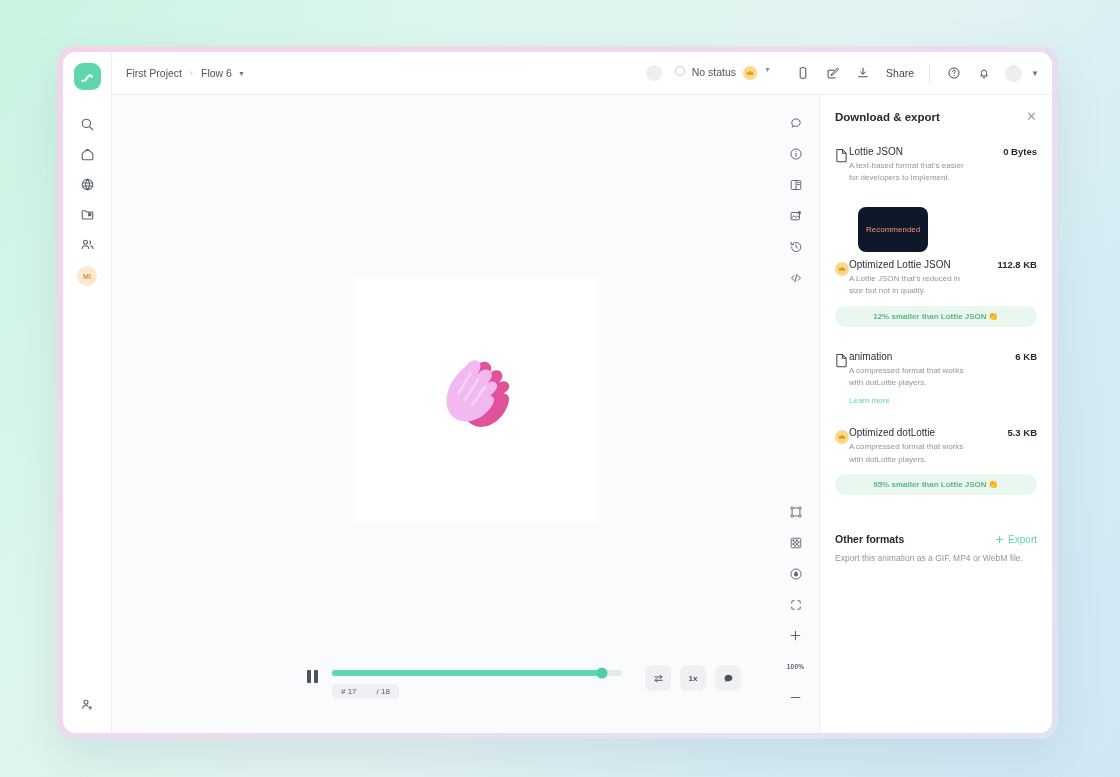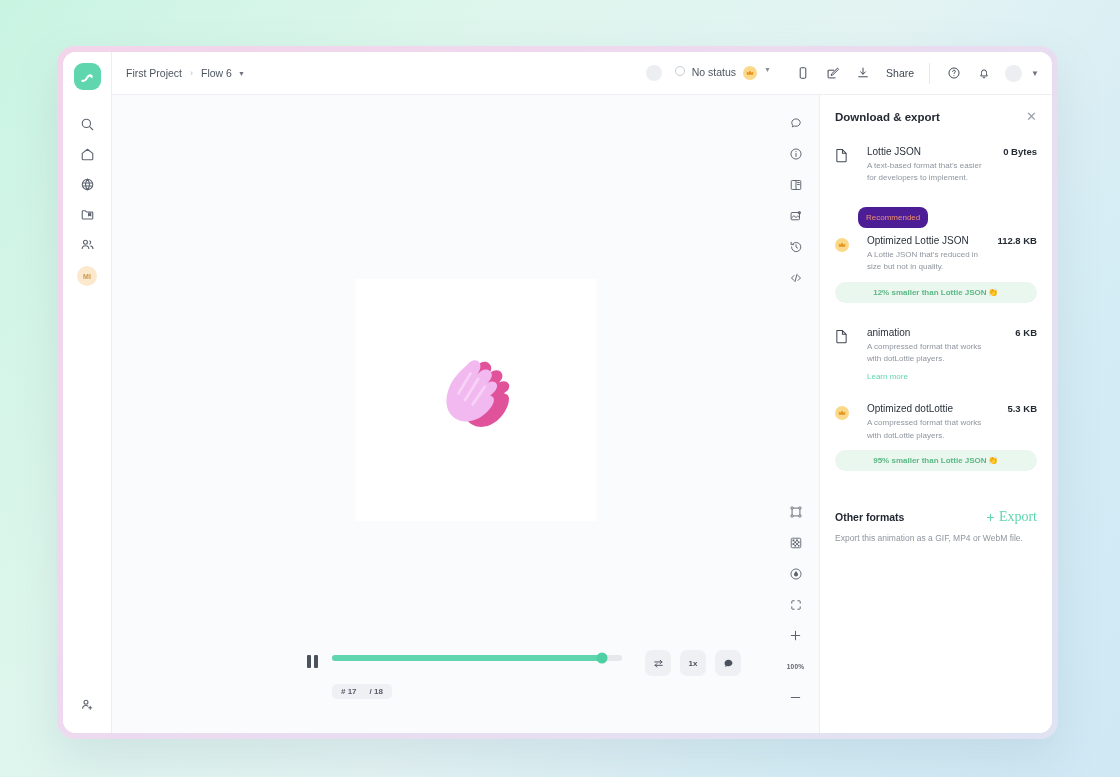--- a/index.html
+++ b/index.html
@@ -174,27 +174,26 @@
   #progress-fill {
     position: absolute; left: 0; top: 0; height: 100%;
     background: #5fd6ae; border-radius: 3px;
   }
   #progress-knob {
     position: absolute; top: 50%; transform: translate(-50%,-50%);
     width: 11px; height: 11px; border-radius: 50%;
     background: #4fcfa4; cursor: grab;
   }
   #frame-chip {
-    margin-top: 23px; margin-left: 0;
-    display: inline-flex; align-items: center; gap: 13px;
+    margin-top: 8px; margin-left: 0;
+    display: inline-flex; align-items: center; gap: 20px;
     background: #eef0f3; border-radius: 5px;
     padding: 3px 9px;
     font-size: 8px; color: #555c68;
     cursor: pointer;
-    font-weight: bold;
   }
   .pb-btn {
     width: 26px; height: 26px; border-radius: 7px;
     background: #eef0f3;
     display: flex; align-items: center; justify-content: center;
     color: #4b525e; cursor: pointer;
     margin-left: 9px; margin-top: 0;
   }
   .pb-btn.speed { font-size: 8px; font-weight: 600; }
   #pb-buttons { display: flex; align-items: center; margin-left: 14px; margin-top: 0; justify-content: flex-end; }
@@ -206,61 +205,61 @@
     padding: 16px 15px 0 15px;
     overflow: hidden;
   }
   #panel-head {
     display: flex; align-items: flex-start; justify-content: space-between;
     margin-bottom: 23px;
   }
   #panel-title { font-size: 11.5px; font-weight: bold; color: #242a33; }
   #panel-close { font-size: 13px; color: #9aa0a9; cursor: pointer; line-height: 1; margin-top: -1px; }
 
-  .export-row { display: flex; gap: 18px; margin-bottom: 4px; }
+  .export-row { display: flex; gap: 0; margin-bottom: 4px; }
   .export-icon { flex: 0 0 14px; padding-top: 2px; }
   .crown-badge {
     width: 14px; height: 14px; border-radius: 50%;
     background: #fbd98b;
     display: flex; align-items: center; justify-content: center;
     margin-top: 1px;
   }
   .export-body { flex: 1; min-width: 0; }
   .export-head { display: flex; align-items: baseline; justify-content: space-between; gap: 6px; }
   .export-name { font-size: 10px; color: #2b313a; font-weight: 500; }
   .export-size { font-size: 9.5px; font-weight: bold; color: #242a33; white-space: nowrap; }
   .export-desc {
     font-size: 8px; color: #8f959e; line-height: 1.55; margin-top: 3px;
     max-width: 118px;
   }
   .learn-more { font-size: 8px; color: #5fd6ae; cursor: pointer; display: inline-block; margin-top: 1px; }
   .rec-badge {
     display: inline-block;
-    background: #4c1d95; color: #f09070;
+    background: #0f172a; color: #f09070;
     font-size: 8px; border-radius: 8px;
-    padding: 6px 8px;
+    padding: 18px 8px;
     margin: 18px 0 7px 23px;
   }
   .savings-pill {
     margin: 8px 0 0 0;
     background: #eaf7ef; color: #5bb784;
     font-size: 8px; font-weight: bold;
     border-radius: 12px;
     text-align: center;
     padding: 6px 4px;
     cursor: pointer;
   }
   .sect-gap-1 { height: 24px; }
   .sect-gap-2 { height: 16px; }
   .sect-gap-3 { height: 26px; }
   #other-head { display: flex; align-items: center; justify-content: space-between; margin-top: 12px; }
   #other-title { font-size: 10.5px; font-weight: bold; color: #242a33; }
   #other-export {
-    font-size: 14px; color: #5fd6ae; cursor: pointer;
-    display: flex; align-items: center; gap: 4px; font-family: Liberation Serif, serif;
+    font-size: 10px; color: #5fd6ae; cursor: pointer;
+    display: flex; align-items: center; gap: 4px;
   }
   #other-desc { font-size: 8.5px; color: #8f959e; margin-top: 7px; line-height: 1.5; }
 </style>
 </head>
 <body>
 
 <div id="app-window">
  <div id="window-inner">
 
   <div id="left-rail">

